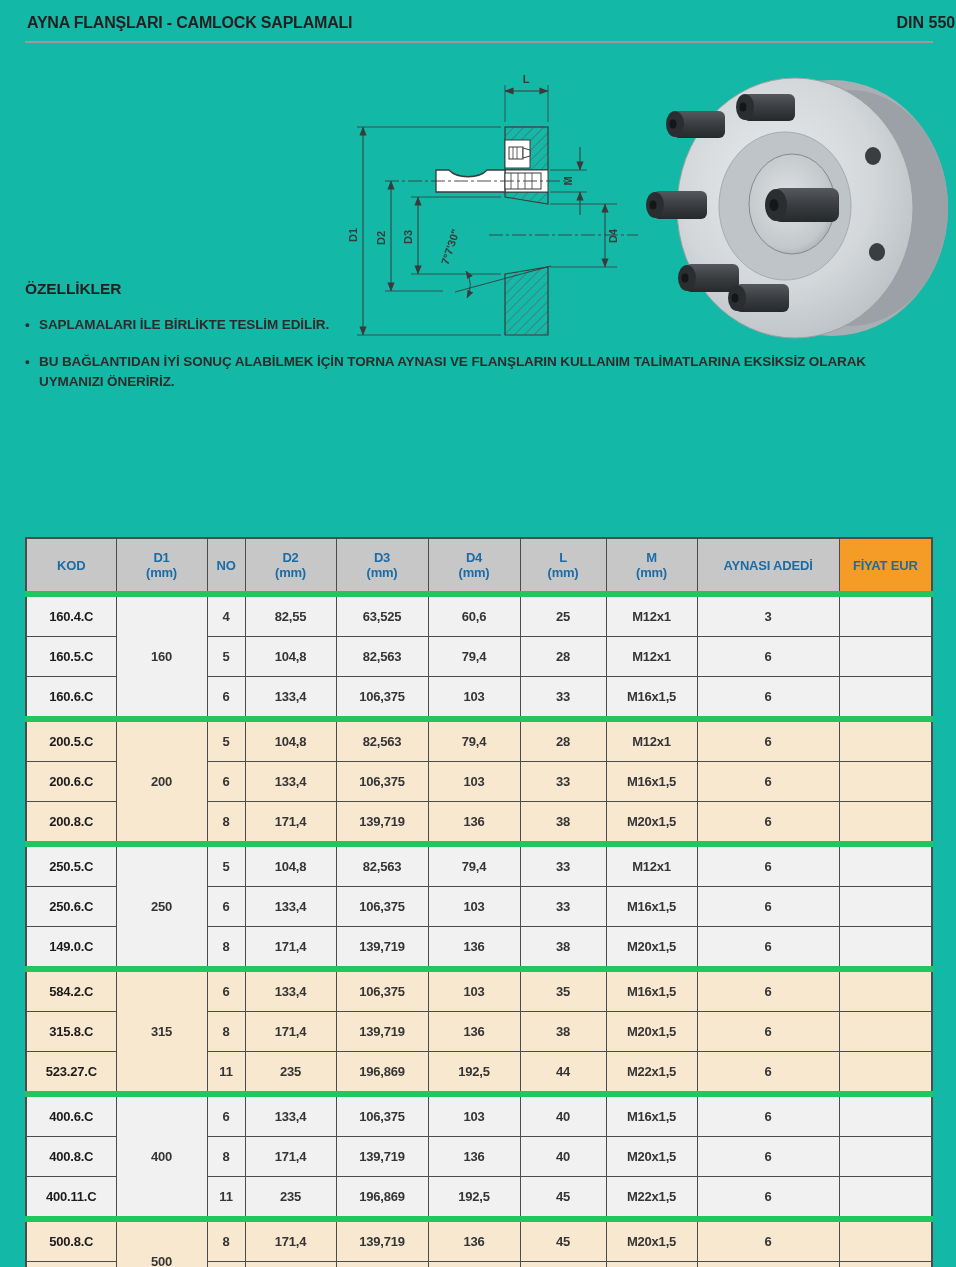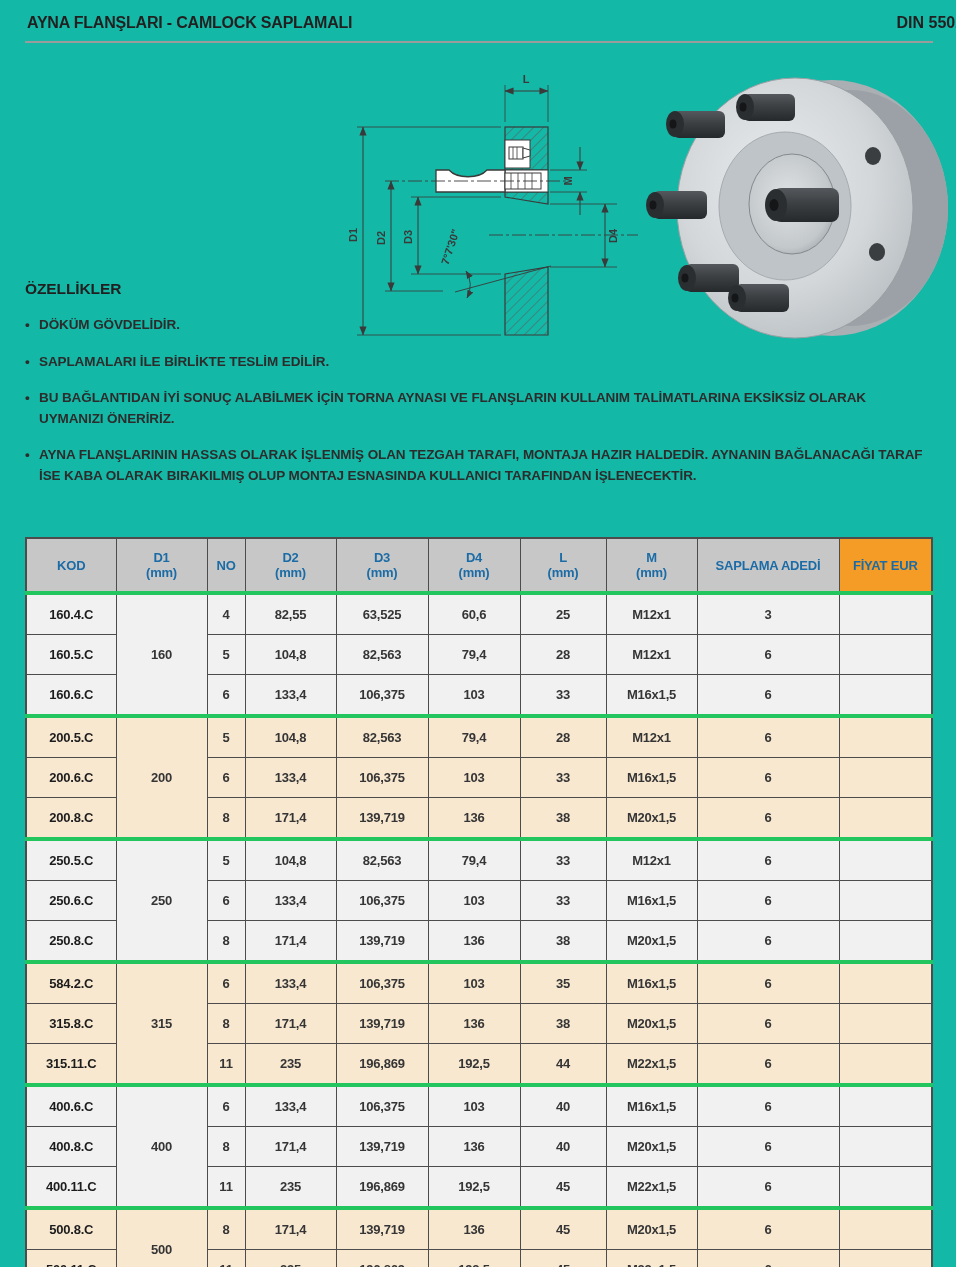--- a/index.html
+++ b/index.html
@@ -55,21 +55,21 @@
     background:var(--c-header-gray,#c7c7c7);color:var(--c-header-blue,#1b6ca6);
     font-size:13px;font-weight:800;height:50px;line-height:15px;letter-spacing:-0.2px;
     border-bottom:2px solid #d946ef;
   }
   table.data thead th.accent{background:var(--c-orange,#f59c27);}
   table.data tbody td{height:37px;font-size:13px;font-weight:600;color:#353535;letter-spacing:-0.2px;}
   table.data tbody td.kod{font-weight:800;color:#1c1c1c;}
   table.data tbody tr.light td{background:var(--c-light,#f1f1f2);}
   table.data tbody tr.tan td{background:var(--c-tan,#f8e8d0);}
   table.data tbody td.price{background:var(--c-price,#f7e9d3);}
-  table.data tbody tr.group-start td{border-top:4px solid #22c55e;}
+  table.data tbody tr.group-start td{border-top:6px solid #22c55e;}
 </style>
 </head>
 <body>
 
 <div class="page">
 
   <div class="hdr-title">AYNA FLANŞLARI - CAMLOCK SAPLAMALI</div>
   <div class="hdr-std">DIN 55029</div>
   <div class="hdr-rule"></div>
 
@@ -197,24 +197,22 @@
     <g>
       <rect x="90" y="228" width="54" height="28" rx="6" fill="url(#studg)"></rect>
       <ellipse cx="92" cy="242" rx="9" ry="13" fill="#2b2e31"></ellipse>
       <ellipse cx="90" cy="242" rx="3.5" ry="4.5" fill="#141618"></ellipse>
     </g>
   </svg>
 
   <div class="features">
     <h2>ÖZELLİKLER</h2>
     <ul>
-      <li>DÖKÜM GÖVDELİDİR.</li>
       <li>SAPLAMALARI İLE BİRLİKTE TESLİM EDİLİR.</li>
       <li>BU BAĞLANTIDAN İYİ SONUÇ ALABİLMEK İÇİN TORNA AYNASI VE FLANŞLARIN KULLANIM TALİMATLARINA EKSİKSİZ OLARAK UYMANIZI ÖNERİRİZ.</li>
-      <li>AYNA FLANŞLARININ HASSAS OLARAK İŞLENMİŞ OLAN TEZGAH TARAFI, MONTAJA HAZIR HALDEDİR. AYNANIN BAĞLANACAĞI TARAF İSE KABA OLARAK BIRAKILMIŞ OLUP MONTAJ ESNASINDA KULLANICI TARAFINDAN İŞLENECEKTİR.</li>
     </ul>
   </div>
 
   <table class="data">
     <colgroup>
       <col>
         <col>
         <col>
         <col>
         <col>
@@ -250,21 +248,21 @@
           </th>
           <th>
             <div>L</div>
             <div>(mm)</div>
           </th>
           <th>
             <div>M</div>
             <div>(mm)</div>
           </th>
           <th>
-            <div>SAPLAMA ADEDİ</div>
+            <div>AYNASI ADEDİ</div>
           </th>
           <th class="accent">
             <div>FİYAT EUR</div>
           </th>
         </tr>
       </thead>
     <tbody>
         <tr class="light group-start">
           <td class="kod">160.4.C</td>
           <td rowspan="3">160</td>
@@ -350,21 +348,21 @@
           <td>6</td>
           <td>133,4</td>
           <td>106,375</td>
           <td>103</td>
           <td>33</td>
           <td>M16x1,5</td>
           <td>6</td>
           <td class="price"></td>
         </tr>
         <tr class="light">
-          <td class="kod">250.8.C</td>
+          <td class="kod">149.0.C</td>
           <td>8</td>
           <td>171,4</td>
           <td>139,719</td>
           <td>136</td>
           <td>38</td>
           <td>M20x1,5</td>
           <td>6</td>
           <td class="price"></td>
         </tr>
         <tr class="tan group-start">
@@ -384,21 +382,21 @@
           <td>8</td>
           <td>171,4</td>
           <td>139,719</td>
           <td>136</td>
           <td>38</td>
           <td>M20x1,5</td>
           <td>6</td>
           <td class="price"></td>
         </tr>
         <tr class="tan">
-          <td class="kod">315.11.C</td>
+          <td class="kod">523.27.C</td>
           <td>11</td>
           <td>235</td>
           <td>196,869</td>
           <td>192,5</td>
           <td>44</td>
           <td>M22x1,5</td>
           <td>6</td>
           <td class="price"></td>
         </tr>
         <tr class="light group-start">

